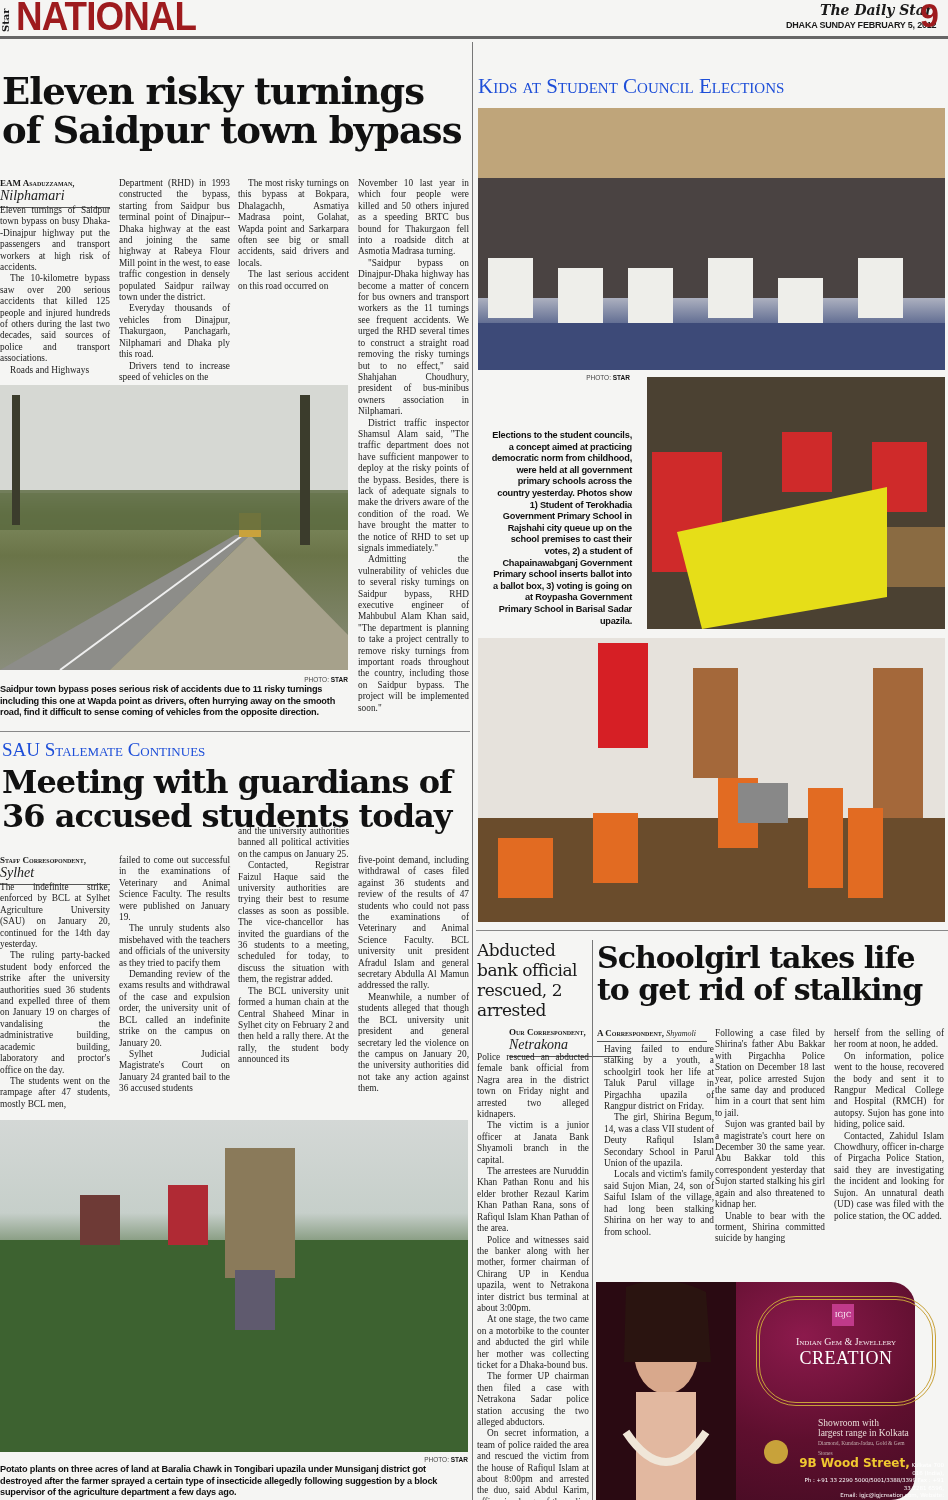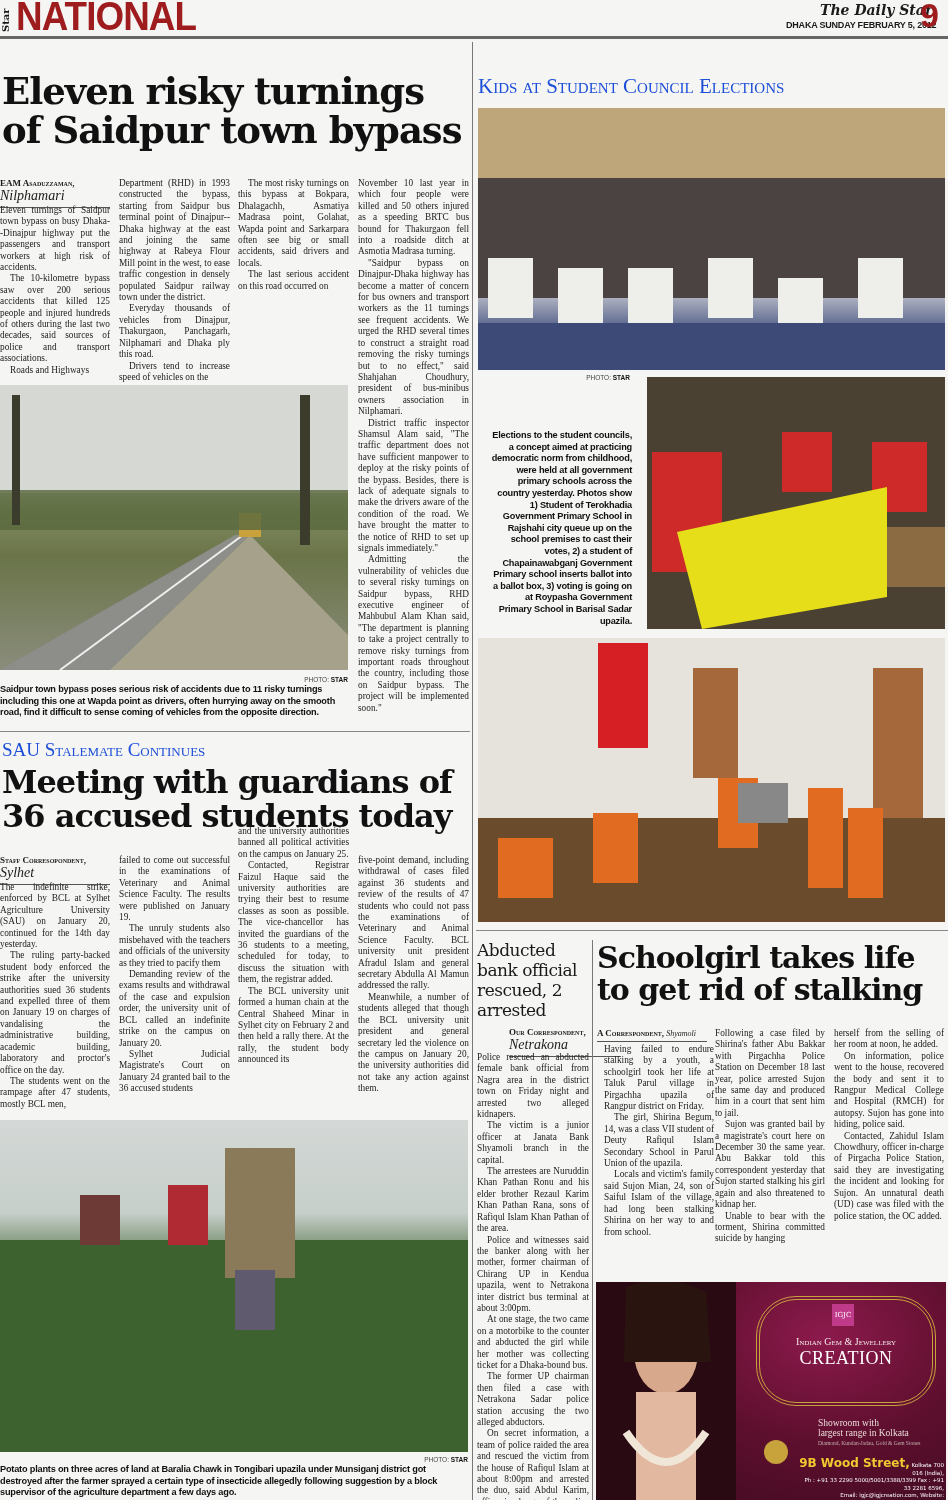--- a/index.html
+++ b/index.html
@@ -209,21 +209,21 @@
     <p class="first">Following a case filed by Shirina's father Abu Bakkar with Pirgachha Police Station on December 18 last year, police arrested Sujon the same day and produced him in a court that sent him to jail.</p>
     <p>Sujon was granted bail by a magistrate's court here on December 30 the same year. Abu Bakkar told this correspondent yesterday that Sujon started stalking his girl again and also threatened to kidnap her.</p>
     <p>Unable to bear with the torment, Shirina committed suicide by hanging</p>
   </div>
 <div class="abs col" style="left:834px;top:1028px;width:110px;" id="girl-c2">
     <p class="first">herself from the selling of her room at noon, he added.</p>
     <p>On information, police went to the house, recovered the body and sent it to Rangpur Medical College and Hospital (RMCH) for autopsy. Sujon has gone into hiding, police said.</p>
     <p>Contacted, Zahidul Islam Chowdhury, officer in-charge of Pirgacha Police Station, said they are investigating the incident and looking for Sujon. An unnatural death (UD) case was filed with the police station, the OC added.</p>
   </div>
 
-<div class="abs ad" style="left:596px;top:1282px;width:350px;height:218px;">
+<div class="abs ad" style="left:596px;top:1282px;width:319px;height:218px;border-radius:24px;">
   <svg class="abs" style="left:0;top:0;" width="140" height="218">
     <rect x="0" y="0" width="140" height="218" fill="#2a0a12"></rect>
     <ellipse cx="70" cy="70" rx="32" ry="42" fill="#d8a88c"></ellipse>
     <rect x="40" y="110" width="60" height="108" fill="#e2b8a0"></rect>
     <path d="M30 150 Q70 210 110 150" stroke="#f0e6d8" stroke-width="8" fill="none"></path>
     <path d="M30 5 Q70 -10 110 10 L115 80 L28 80 Z" fill="#2a1410"></path>
   </svg>
   <div class="abs" style="left:160px;top:14px;width:180px;height:110px;border:4px double #c8a23a;border-radius:40px;"></div>
   <div class="abs" style="left:236px;top:22px;width:22px;height:22px;background:#c03a8a;color:#fff;font-size:7px;text-align:center;line-height:22px;font-family:'DejaVu Serif',serif;">IGJC</div>
   <div class="abs" style="left:165px;top:54px;width:170px;text-align:center;color:#f3e7ea;font-family:'Liberation Serif',serif;font-variant:small-caps;font-size:10px;">Indian Gem &amp; Jewellery</div>

